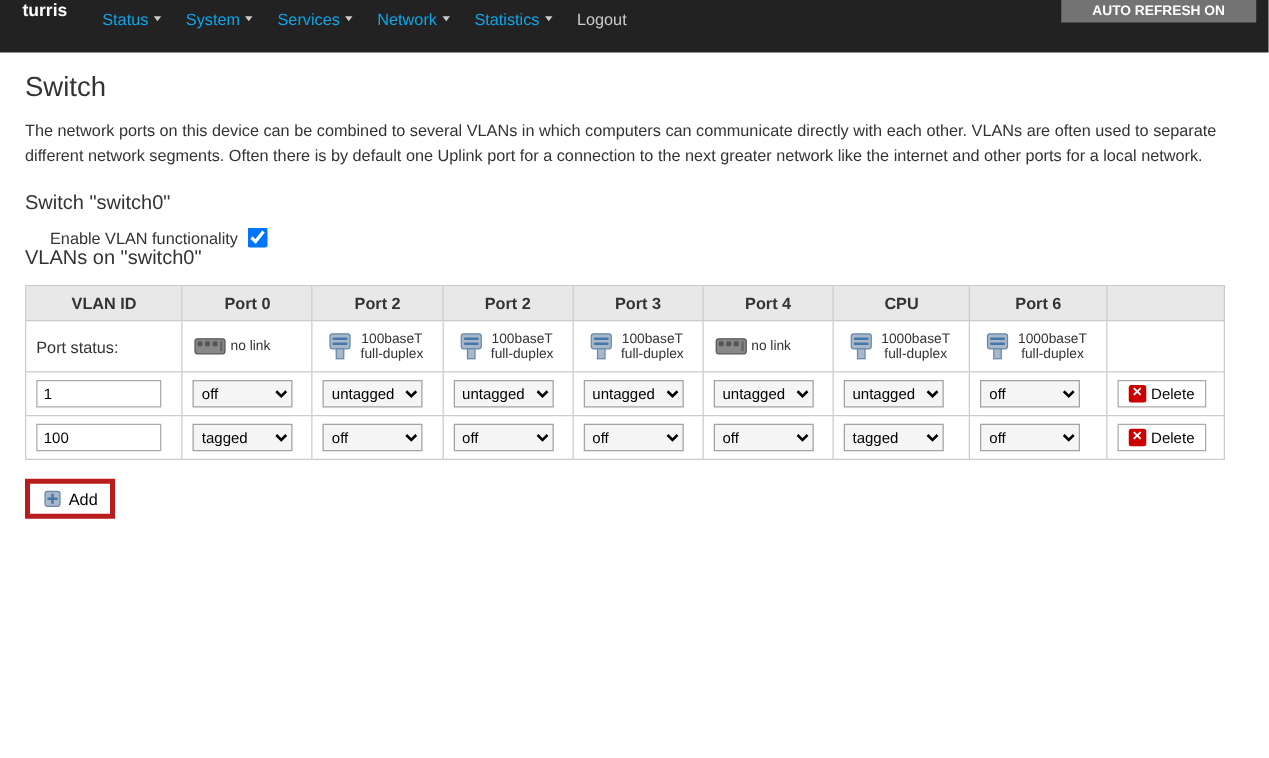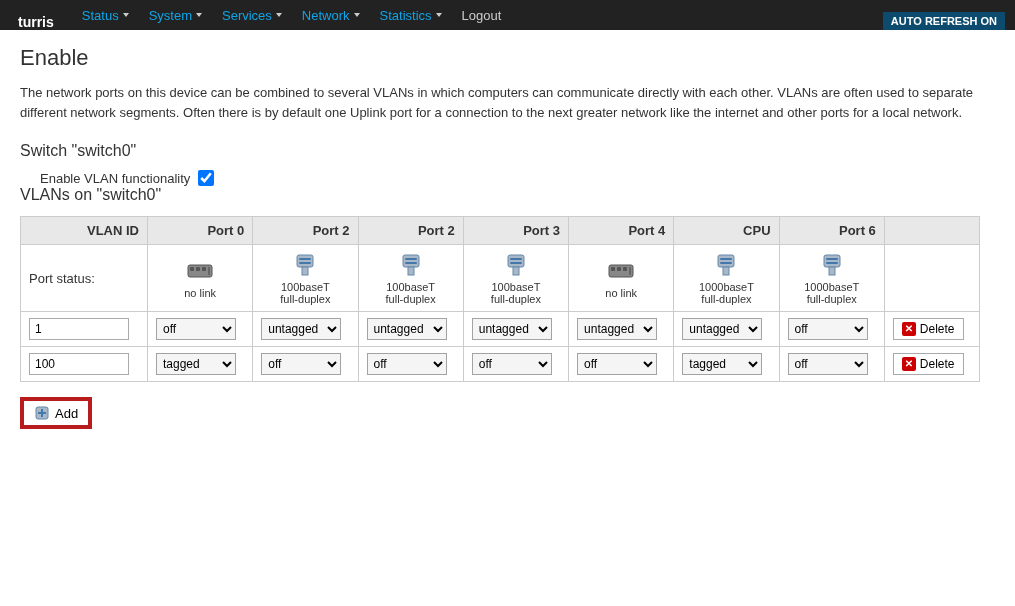--- a/index.html
+++ b/index.html
@@ -2,22 +2,22 @@
 <html><head>
   <meta charset="utf-8">
   <style>
     * { box-sizing: border-box; margin: 0; padding: 0; }
     body { font-family: Arial, sans-serif; font-size: 13px; background: #fff; color: #333; }
 
     
     .navbar {
       background: #222;
       display: flex;
-      align-items: flex-end;
-      height: 30px;
+      align-items: flex-start;
+      height: 42px;
       padding: 0 10px;
       gap: 0;
     }
     .navbar-brand {
       color: #fff;
       font-weight: bold;
       font-size: 14px;
       margin-right: 10px;
       padding: 0 8px;
     }
@@ -36,25 +36,25 @@
       margin-left: 4px;
       border-top: 4px solid #ccc;
       border-left: 3px solid transparent;
       border-right: 3px solid transparent;
       vertical-align: middle;
     }
     .navbar-right {
       margin-left: auto;
     }
     .auto-refresh-btn {
-      background: #0c4a6e;
+      background: #737373;
       color: #fff;
       font-size: 11px;
       font-weight: bold;
-      padding: 3px 8px;
+      padding: 3px 25px;
       border: none;
       cursor: pointer;
     }
     .logout-btn {
       color: #ccc;
       font-size: 13px;
       padding: 0 10px;
       cursor: pointer;
     }
 
@@ -110,34 +110,34 @@
     
     .vlan-table {
       width: 100%;
       border-collapse: collapse;
       border: 1px solid #ccc;
     }
     .vlan-table th {
       background: #e8e8e8;
       border: 1px solid #ccc;
       padding: 6px 8px;
-      text-align: right;
+      text-align: center;
       font-weight: bold;
       font-size: 13px;
     }
     .vlan-table td {
       border: 1px solid #ccc;
       padding: 6px 8px;
       vertical-align: middle;
       text-align: left;
     }
 
     .port-status-cell {
       display: flex;
-      flex-direction: column;
+      flex-direction: row;
       align-items: center;
       gap: 2px;
     }
     .port-icon {
       width: 28px;
       height: 28px;
       display: flex;
       align-items: center;
       justify-content: center;
     }
@@ -230,21 +230,21 @@
   </div>
   <div class="nav-item logout-btn">
     <span>Logout</span>
   </div>
   <div class="navbar-right">
     <button class="auto-refresh-btn">AUTO REFRESH ON</button>
   </div>
 </nav>
 
 <div class="main-content">
-  <h1>Enable</h1>
+  <h1>Switch</h1>
   <p class="description">The network ports on this device can be combined to several VLANs in which computers can communicate directly with each other. VLANs are often used to separate different network segments. Often there is by default one Uplink port for a connection to the next greater network like the internet and other ports for a local network.</p>
 
   <h2>Switch "switch0"</h2>
 
   <div class="vlan-enable">
     <label>Enable VLAN functionality</label>
     <input type="checkbox" checked="" style="">
   </div>
 
   <h3>VLANs on "switch0"</h3>

